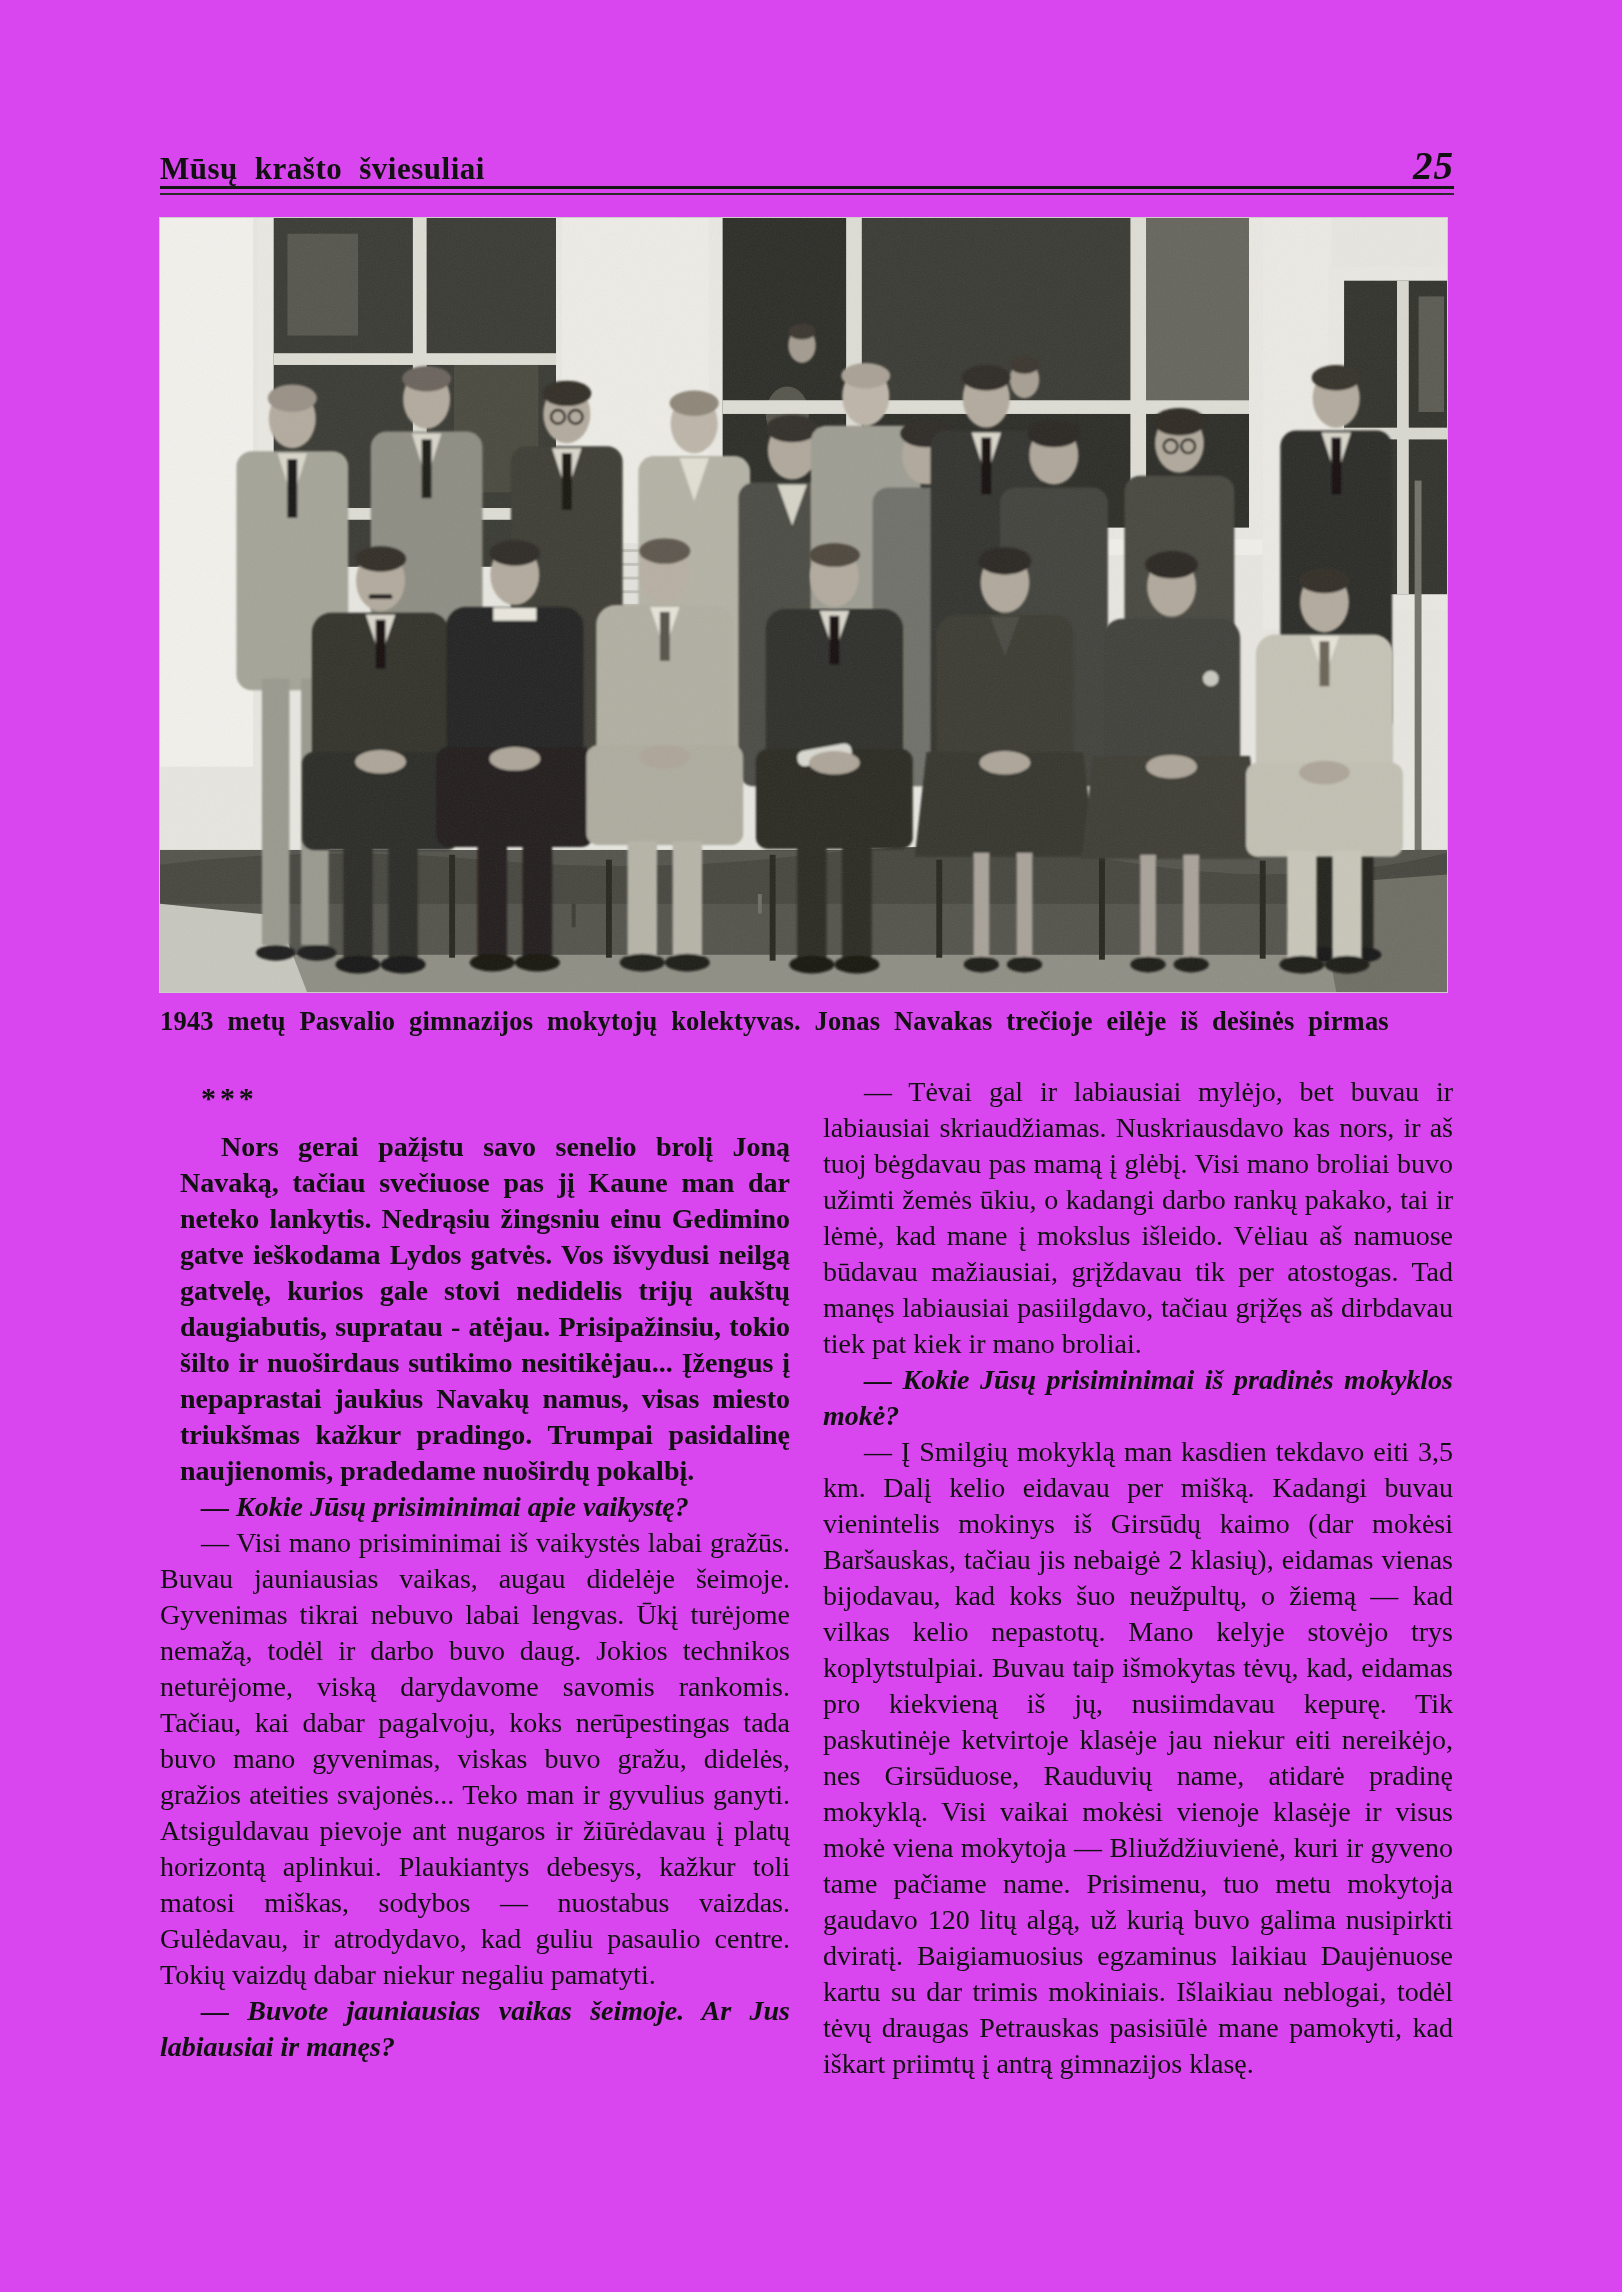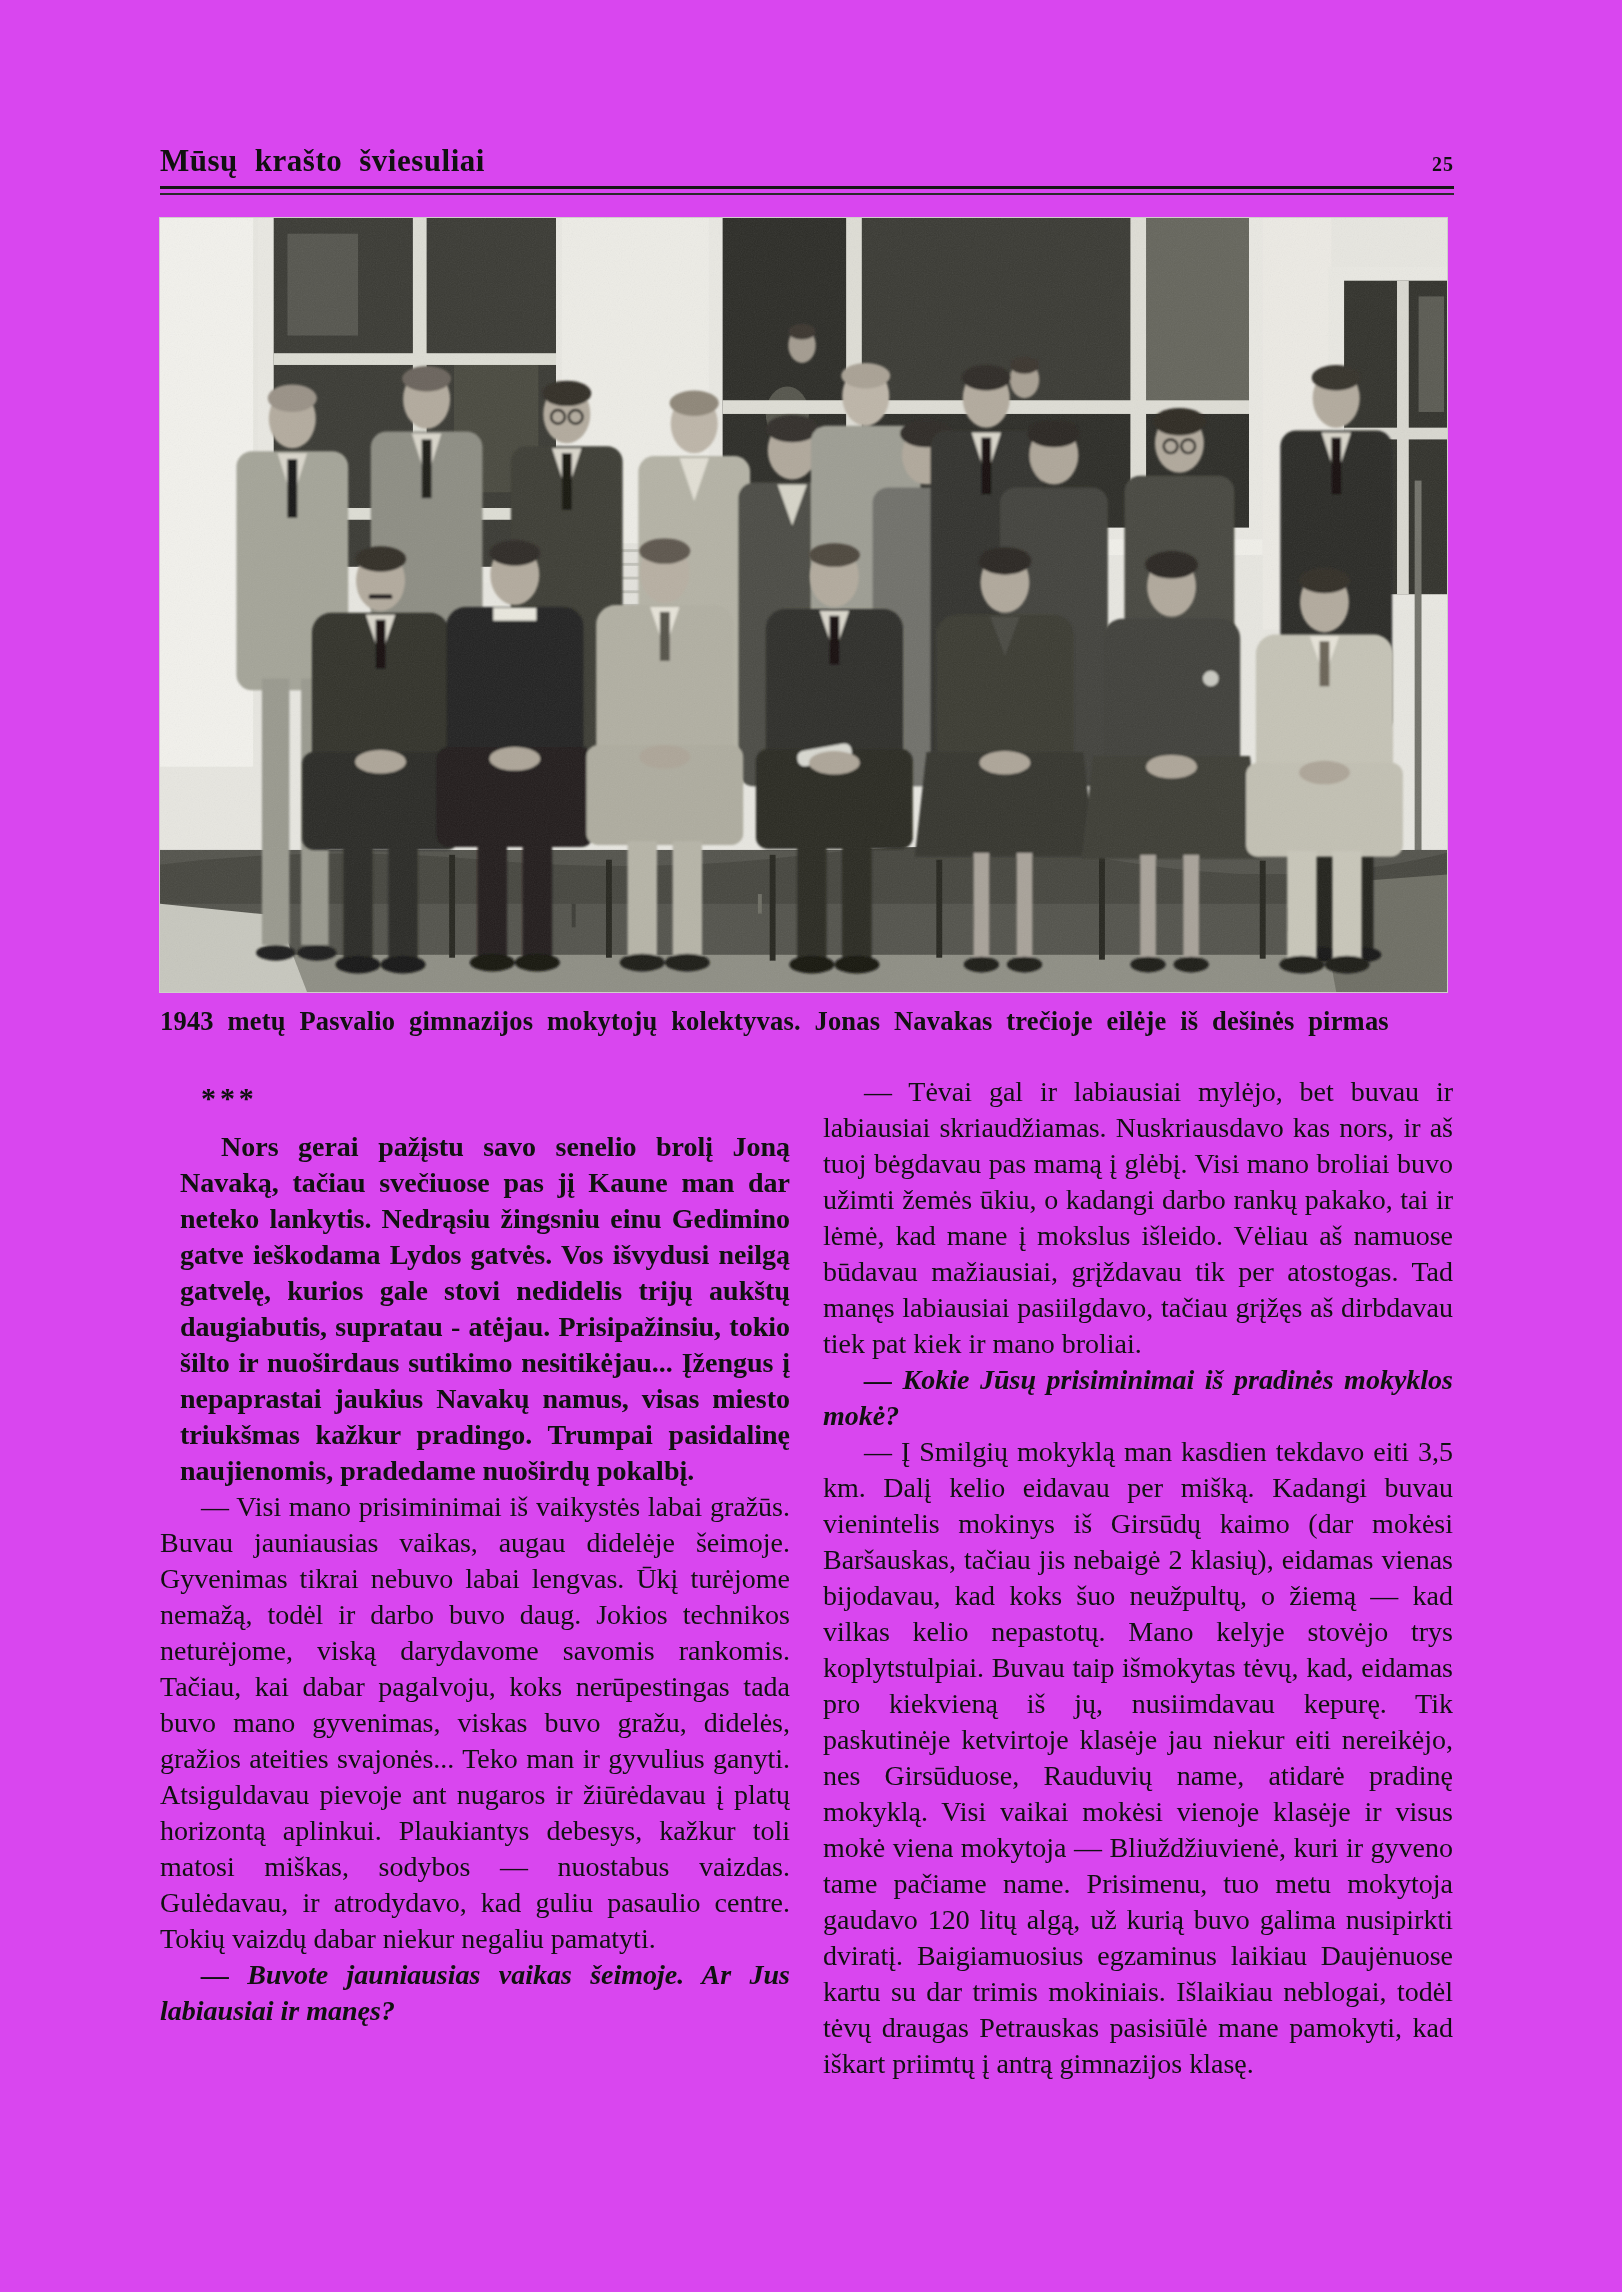--- a/index.html
+++ b/index.html
@@ -1,21 +1,21 @@
 <!DOCTYPE html>
 <html><head>
 <meta charset="utf-8">
 <style>
   html,body{margin:0;padding:0;background:#ffffff;}
   .page{position:relative;width:1622px;height:2293px;background:#d946ef;overflow:hidden;
         font-family:"Liberation Serif", serif;color:#111;}
   .header{position:absolute;left:160px;top:143px;width:1294px;display:flex;
           justify-content:space-between;align-items:baseline;font-weight:bold;font-size:31px;}
   .header .title{word-spacing:8.8px;letter-spacing:0.5px;}
-  .header .pagenum{font-size:20px;letter-spacing:1px;}
+  .header .pagenum{font-size:39px;letter-spacing:1px;font-style:italic;}
   .rule{position:absolute;left:160px;top:186px;width:1294px;height:3.9px;
         border-top:3.9px solid #161616;border-bottom:2px solid #2a2a2a;}
   .photo{position:absolute;left:160px;top:218px;width:1287px;height:774px;margin:0;
          outline:1px solid #cfcfc9;}
   .photo svg{display:block;width:100%;height:100%;}
   .caption{position:absolute;left:160px;top:1006px;width:1294px;margin:0;
            font-weight:bold;font-size:26.5px;word-spacing:6.9px;letter-spacing:0.2px;}
   .columns{position:absolute;left:160px;top:1074px;width:1294px;display:flex;gap:33px;}
   .col{width:630px;font-size:28px;line-height:36px;text-align:justify;}
   .para{margin:0;text-indent:41px;}
@@ -276,20 +276,21 @@
       <rect width="1313" height="790" filter="url(#noise)" opacity="0.1"></rect>
     </svg>
   </figure>
 
   <p class="caption">1943 metų Pasvalio gimnazijos mokytojų kolektyvas. Jonas Navakas trečioje eilėje iš dešinės pirmas</p>
 
   <div class="columns">
     <div class="col">
       <p class="para section-mark">***</p>
       <p class="para bold-lead">Nors gerai pažįstu savo senelio brolį Joną Navaką, tačiau svečiuose pas jį Kaune man dar neteko lankytis. Nedrąsiu žingsniu einu Gedimino gatve ieškodama Lydos gatvės. Vos išvydusi neilgą gatvelę, kurios gale stovi nedidelis trijų aukštų daugiabutis, supratau - atėjau. Prisipažinsiu, tokio šilto ir nuoširdaus sutikimo nesitikėjau... Įžengus į nepaprastai jaukius Navakų namus, visas miesto triukšmas kažkur pradingo. Trumpai pasidalinę naujienomis, pradedame nuoširdų pokalbį.</p>
+      <p class="para question">— Kokie Jūsų prisiminimai apie vaikystę?</p>
       <p class="para body">— Visi mano prisiminimai iš vaikystės labai gražūs. Buvau jauniausias vaikas, augau didelėje šeimoje. Gyvenimas tikrai nebuvo labai lengvas. Ūkį turėjome nemažą, todėl ir darbo buvo daug. Jokios technikos neturėjome, viską darydavome savomis rankomis. Tačiau, kai dabar pagalvoju, koks nerūpestingas tada buvo mano gyvenimas, viskas buvo gražu, didelės, gražios ateities svajonės... Teko man ir gyvulius ganyti. Atsiguldavau pievoje ant nugaros ir žiūrėdavau į platų horizontą aplinkui. Plaukiantys debesys, kažkur toli matosi miškas, sodybos — nuostabus vaizdas. Gulėdavau, ir atrodydavo, kad guliu pasaulio centre. Tokių vaizdų dabar niekur negaliu pamatyti.</p>
       <p class="para question">— Buvote jauniausias vaikas šeimoje. Ar Jus labiausiai ir manęs?</p>
     </div>
     <div class="col">
       <p class="para body">— Tėvai gal ir labiausiai mylėjo, bet buvau ir labiausiai skriaudžiamas. Nuskriausdavo kas nors, ir aš tuoj bėgdavau pas mamą į glėbį. Visi mano broliai buvo užimti žemės ūkiu, o kadangi darbo rankų pakako, tai ir lėmė, kad mane į mokslus išleido. Vėliau aš namuose būdavau mažiausiai, grįždavau tik per atostogas. Tad manęs labiausiai pasiilgdavo, tačiau grįžęs aš dirbdavau tiek pat kiek ir mano broliai.</p>
       <p class="para question">— Kokie Jūsų prisiminimai iš pradinės mokyklos mokė?</p>
       <p class="para body">— Į Smilgių mokyklą man kasdien tekdavo eiti 3,5 km. Dalį kelio eidavau per mišką. Kadangi buvau vienintelis mokinys iš Girsūdų kaimo (dar mokėsi Baršauskas, tačiau jis nebaigė 2 klasių), eidamas vienas bijodavau, kad koks šuo neužpultų, o žiemą — kad vilkas kelio nepastotų. Mano kelyje stovėjo trys koplytstulpiai. Buvau taip išmokytas tėvų, kad, eidamas pro kiekvieną iš jų, nusiimdavau kepurę. Tik paskutinėje ketvirtoje klasėje jau niekur eiti nereikėjo, nes Girsūduose, Rauduvių name, atidarė pradinę mokyklą. Visi vaikai mokėsi vienoje klasėje ir visus mokė viena mokytoja — Bliuždžiuvienė, kuri ir gyveno tame pačiame name. Prisimenu, tuo metu mokytoja gaudavo 120 litų algą, už kurią buvo galima nusipirkti dviratį. Baigiamuosius egzaminus laikiau Daujėnuose kartu su dar trimis mokiniais. Išlaikiau neblogai, todėl tėvų draugas Petrauskas pasisiūlė mane pamokyti, kad iškart priimtų į antrą gimnazijos klasę.</p>
     </div>
   </div>
 

